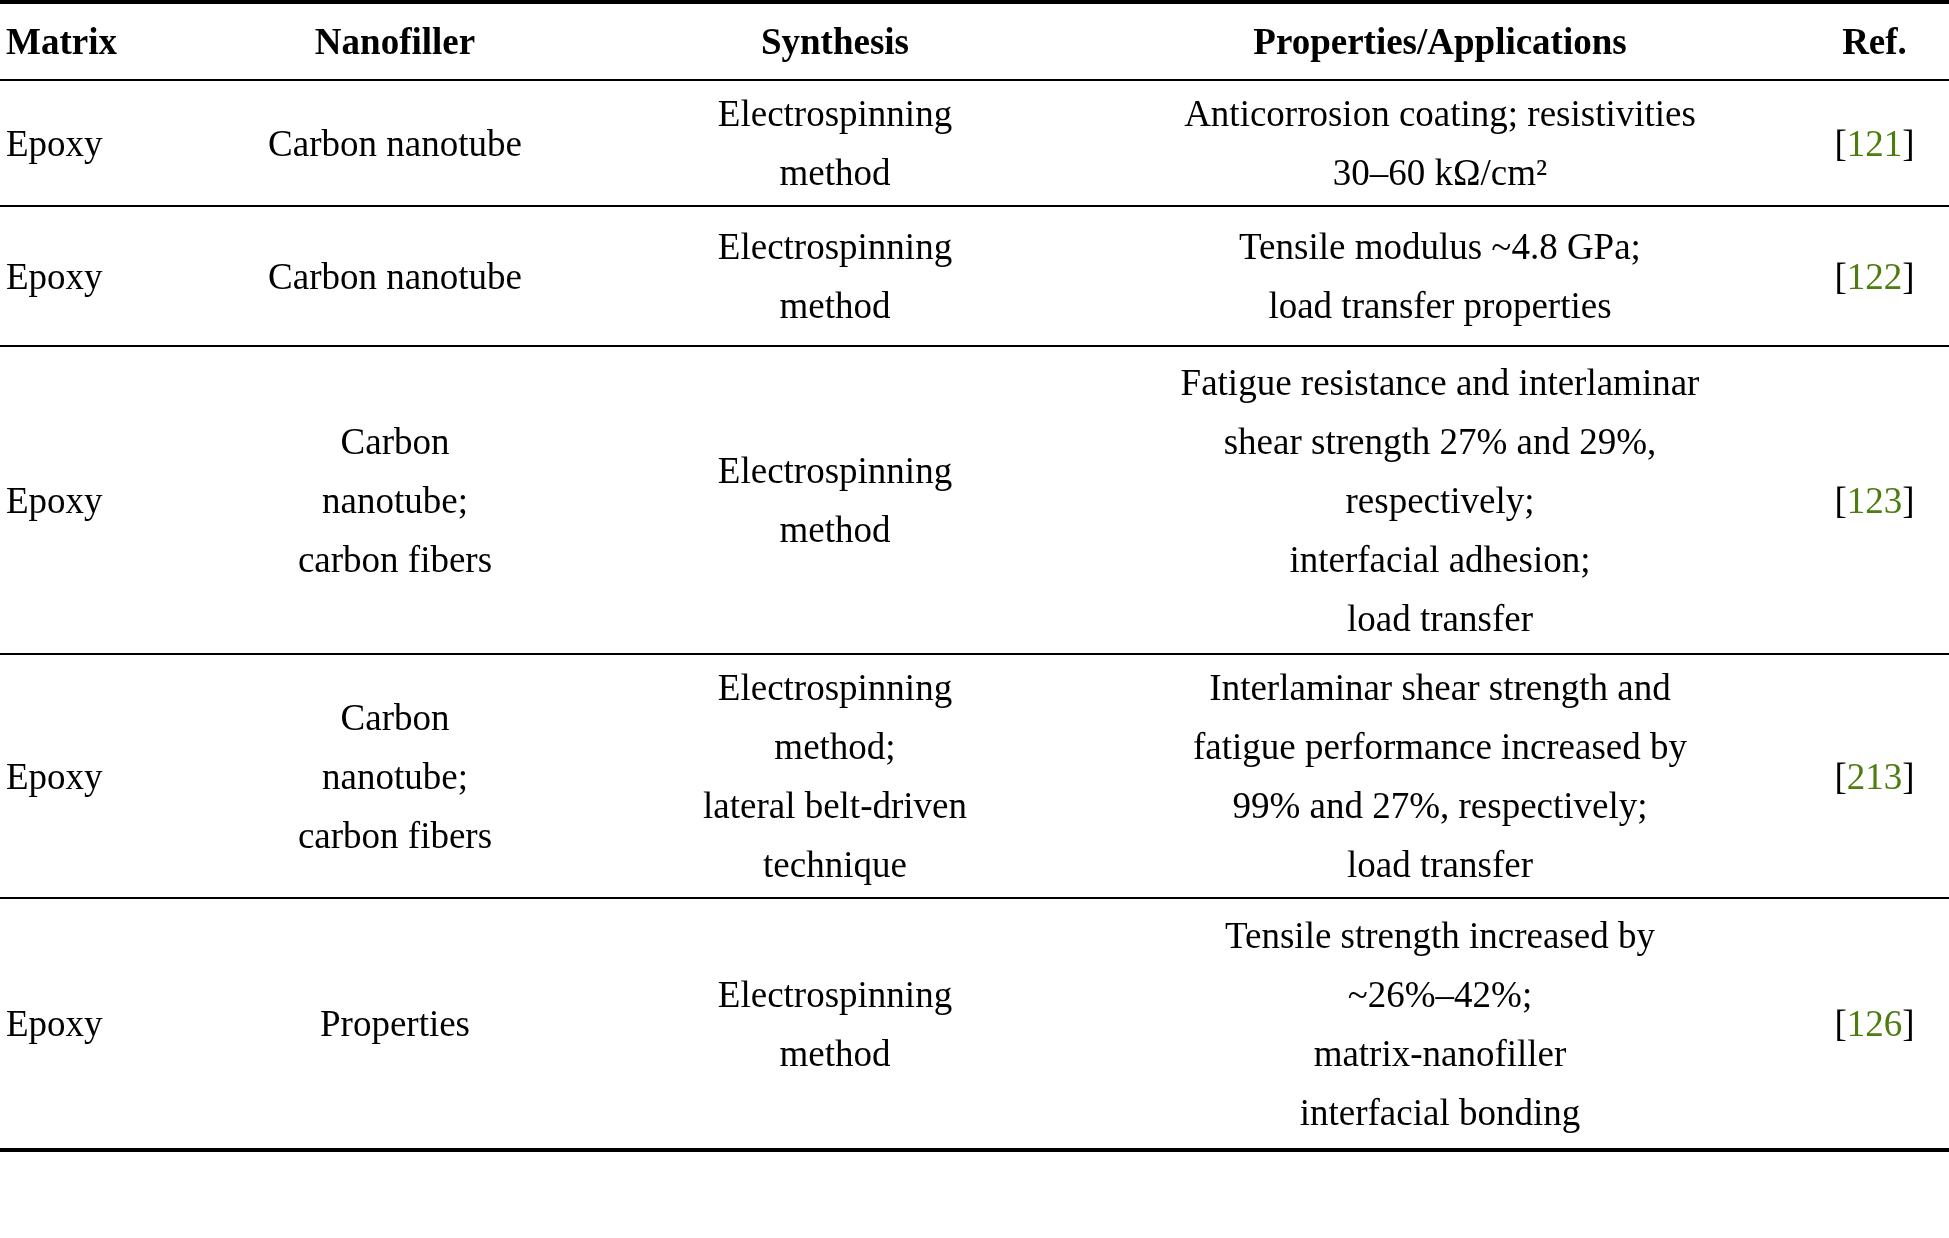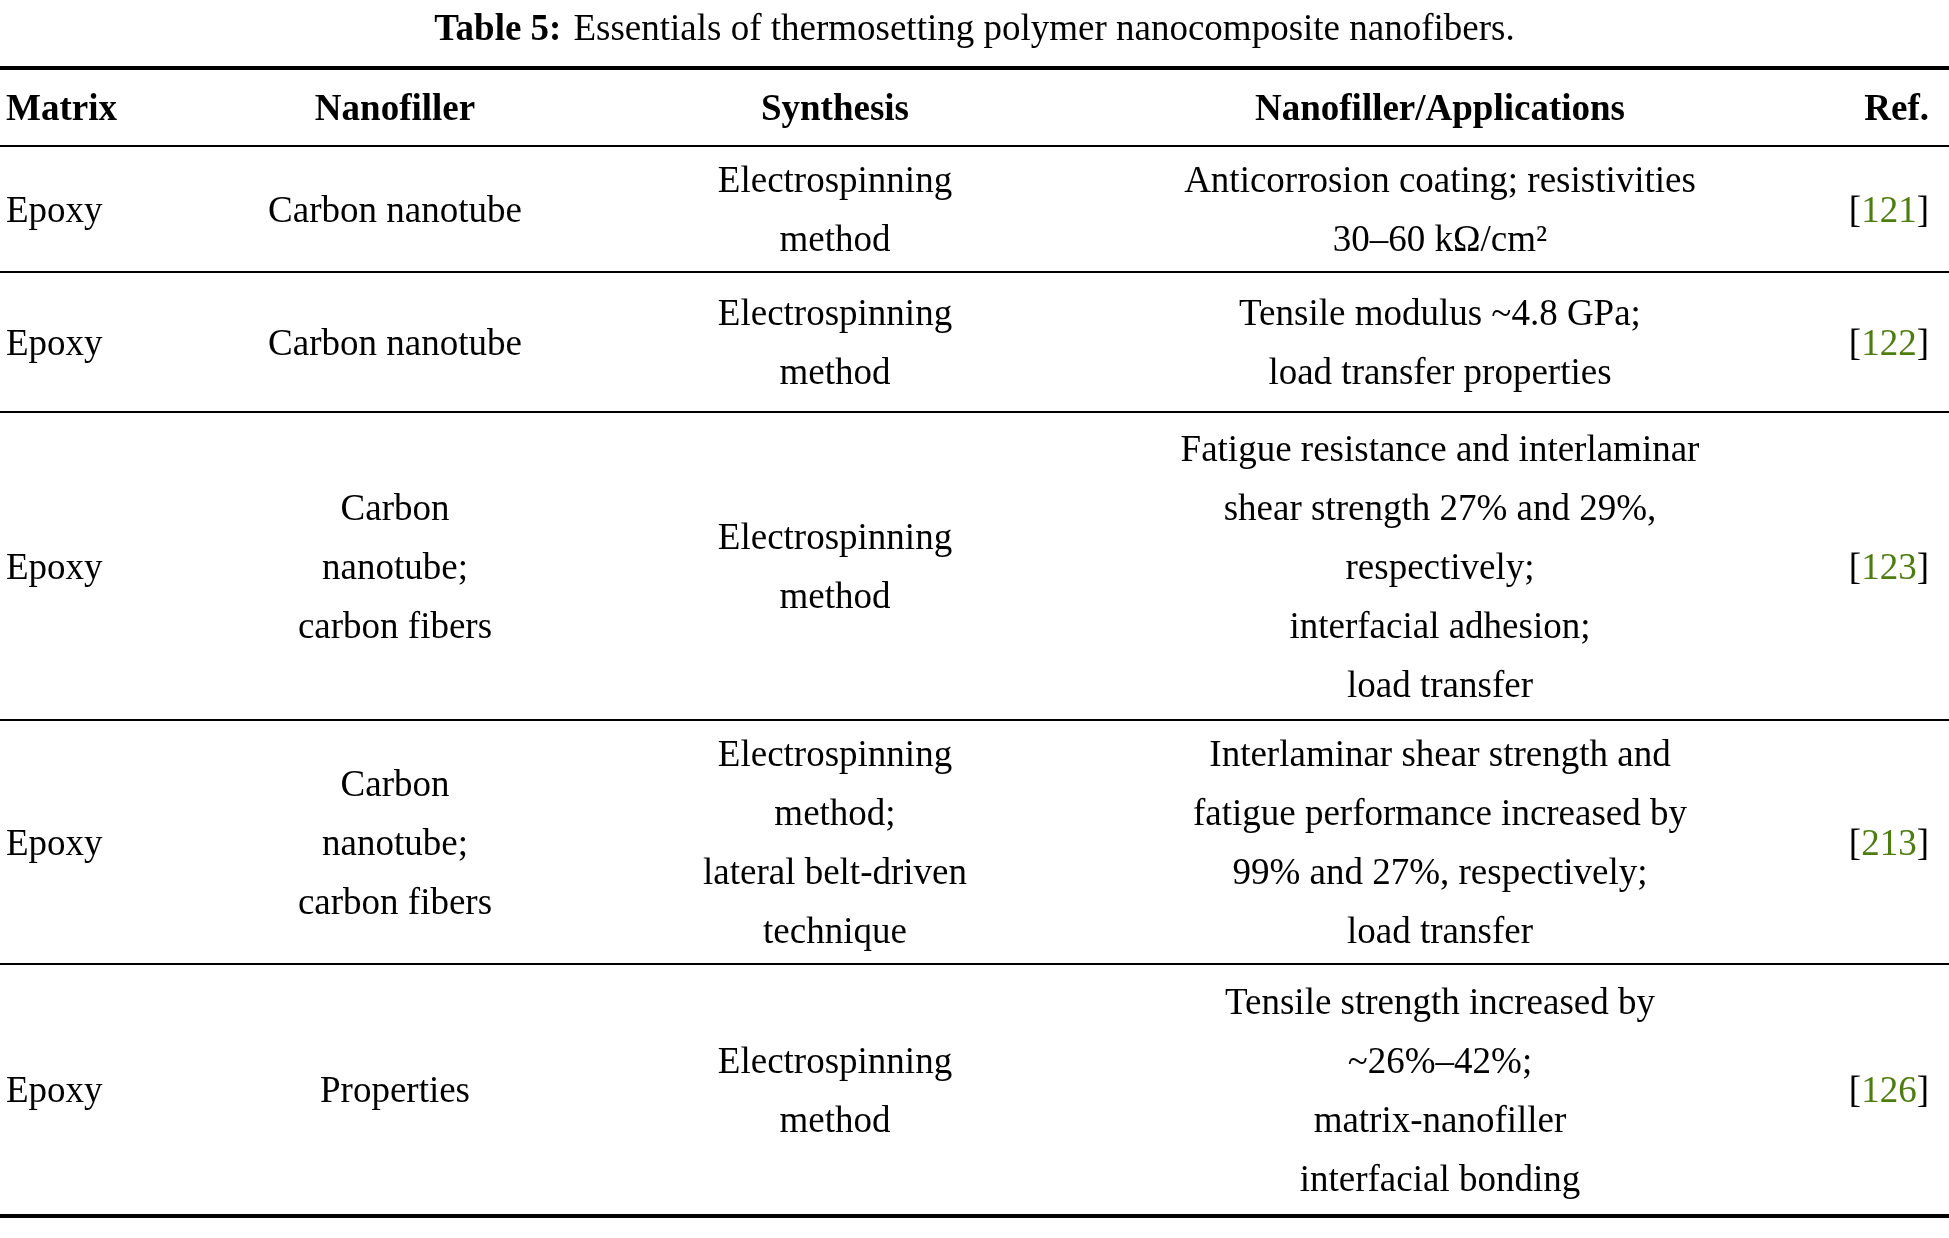--- a/index.html
+++ b/index.html
@@ -59,53 +59,49 @@
   tr.row-2 { height: 140px; }
   tr.row-3 { height: 308px; }
   tr.row-4 { height: 244px; }
   tr.row-5 { height: 252px; }
 
   .cell-matrix, th.h-matrix {
     text-align: left;
     padding-left: 6px;
   }
   .cell-ref, th.h-ref {
-    text-align: right;
     padding-right: 20px;
     white-space: nowrap;
   }
   .ref-num {
     color: #4d7c0f;
     cursor: pointer;
   }
   .ref-bracket { color: #000000; }
 </style>
 </head>
 <body>
 
 <div class="page">
 
-  <div class="caption">
-    <span class="cap-label">Table 5:</span><span class="cap-gap"></span><span class="cap-text">Essentials of thermosetting polymer nanocomposite nanofibers.</span>
-  </div>
 
   <table class="data-table">
     <colgroup>
       <col class="c-matrix">
       <col class="c-nanofiller">
       <col class="c-synthesis">
       <col class="c-properties">
       <col class="c-ref">
     </colgroup>
     <thead>
       <tr>
         <th class="h-matrix">Matrix</th>
         <th>Nanofiller</th>
         <th>Synthesis</th>
-        <th>Nanofiller/Applications</th>
+        <th>Properties/Applications</th>
         <th class="h-ref">Ref.</th>
       </tr>
     </thead>
     <tbody>
 
       <tr class="row-1">
         <td class="cell-matrix">Epoxy</td>
         <td class="cell-nanofiller">Carbon nanotube</td>
         <td class="cell-synthesis">Electrospinning
 method</td>

